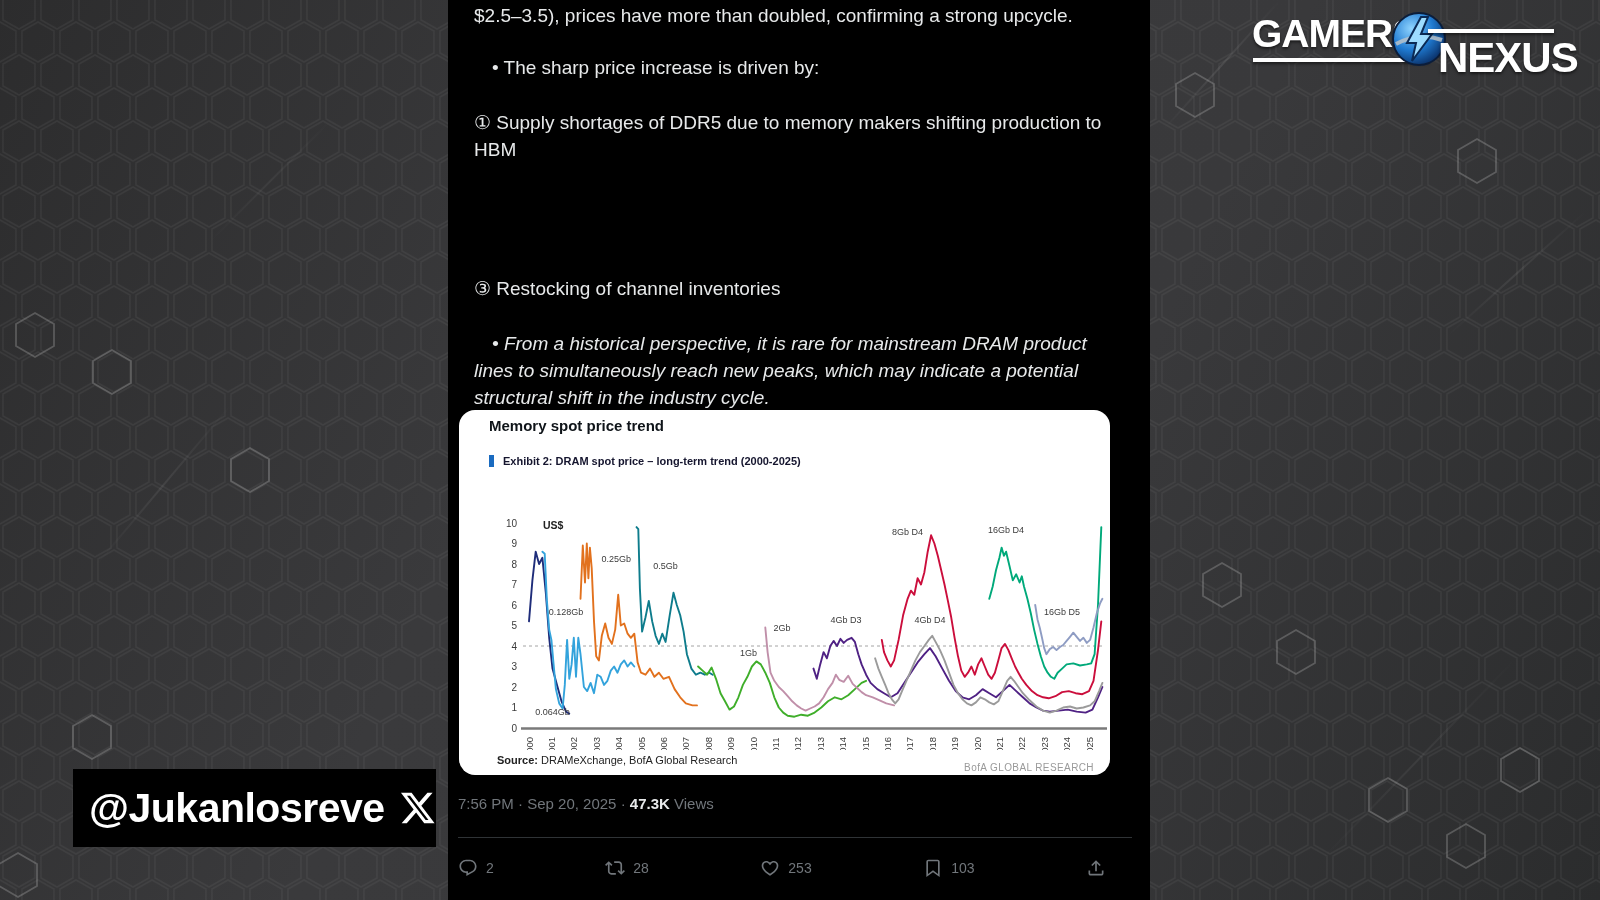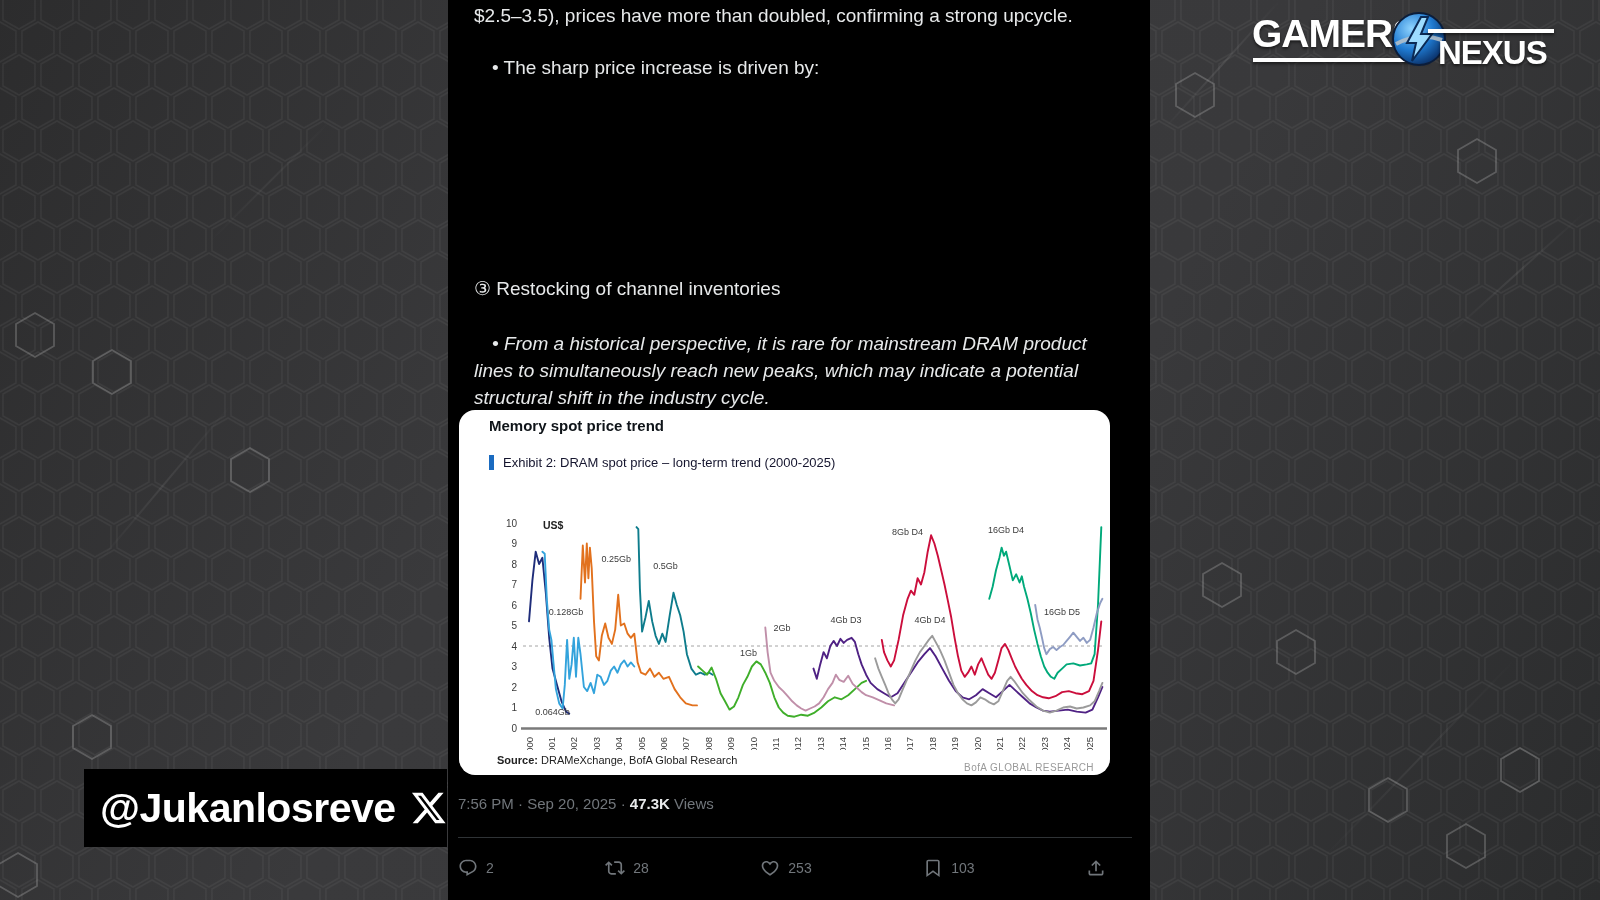--- a/index.html
+++ b/index.html
@@ -8,44 +8,44 @@
     font-family:"Liberation Sans", sans-serif;
     background:linear-gradient(115deg,#2c2c2d 0%,#3a3a3c 35%,#39393b 65%,#2b2c2d 100%);
   }
   
   #bg-hex{position:absolute;left:0;top:0;width:1600px;height:900px;}
   .streak{position:absolute;height:2px;background:linear-gradient(90deg,transparent,#cfcfcf,transparent);transform-origin:0 0;}
   
   .gn-logo{position:absolute;left:1248px;top:12px;width:312px;height:62px;}
   .gn-word{position:absolute;color:#fff;font-weight:bold;letter-spacing:-1px;text-shadow:0 2px 3px rgba(0,0,0,.55);}
   .gn-gamers{left:4px;top:0px;font-size:39px;}
-  .gn-nexus{left:190px;top:22px;font-size:33px;}
+  .gn-nexus{left:190px;top:22px;font-size:42px;}
   .gn-underline{position:absolute;left:5px;top:46px;width:176px;height:4px;background:#fff;box-shadow:0 2px 3px rgba(0,0,0,.5);}
   .gn-overline{position:absolute;left:180px;top:17px;width:126px;height:4px;background:#fff;box-shadow:0 2px 3px rgba(0,0,0,.5);}
   .gn-globe{position:absolute;left:142px;top:-2px;width:58px;height:58px;}
   
-  .handle-bar{position:absolute;left:84px;top:769px;width:363px;height:78px;background:#000;display:flex;align-items:center;padding-left:16px;box-sizing:border-box;}
+  .handle-bar{position:absolute;left:73px;top:769px;width:363px;height:78px;background:#000;display:flex;align-items:center;padding-left:16px;box-sizing:border-box;}
   .handle-text{color:#fff;font-size:41px;font-weight:bold;letter-spacing:-.5px;}
   .handle-x{margin-left:14px;width:38px;height:38px;}
   
   .tweet-col{position:absolute;left:448px;top:0;width:702px;height:900px;background:#000;color:#e7e9ea;}
   .tweet-p{position:absolute;left:10px;width:652px;margin:16px;font-size:19px;line-height:27px;color:#e7e9ea;}
   .tweet-p.indent{text-indent:18px;}
   .tweet-p.italic{font-style:italic;}
   .clip-line{top:-14px;}
   .p1{top:38px;}
   .p2{top:93px;}
   .p3{top:176px;}
   .p4{top:259px;}
   .p5{top:314px;}
   
   .card{position:absolute;left:11px;top:410px;width:651px;height:365px;background:#fff;border-radius:16px;color:#111;}
   .card-title{position:absolute;left:30px;top:7px;font-size:15px;font-weight:bold;color:#0f1419;}
   .exhibit{position:absolute;left:30px;top:45px;border-left:5px solid #1a6bc0;padding-left:9px;}
-  .exhibit-title{font-size:13px;font-weight:normal;color:#15152e;}
+  .exhibit-title{font-size:11px;font-weight:bold;color:#15152e;}
   .exhibit-sub{font-size:10.5px;color:#3d3d3d;margin-top:3px;}
   .plot{position:absolute;left:0;top:90px;}
   .source-line{position:absolute;left:38px;top:344px;font-size:11px;color:#222;}
   .source-line b{font-weight:bold;}
   .bofa{position:absolute;right:16px;top:352px;font-size:10px;color:#9a9a9a;letter-spacing:.4px;}
   
   .meta-line{position:absolute;left:10px;top:795px;font-size:15px;color:#71767b;}
   .meta-line .views-num{color:#e7e9ea;font-weight:bold;}
   .divider{position:absolute;left:10px;right:18px;top:837px;height:1px;background:#2f3336;}
   .actions{position:absolute;left:10px;right:44px;top:844px;height:48px;display:flex;align-items:center;justify-content:space-between;}
@@ -111,20 +111,21 @@
   <span class="handle-text">@Jukanlosreve</span>
   <svg class="handle-x" viewBox="0 0 24 24" fill="#fff">
     <path d="M18.244 2.25h3.308l-7.227 8.26 8.502 11.24H16.17l-5.214-6.817L4.99 21.75H1.68l7.73-8.835L1.254 2.25H8.08l4.713 6.231zm-1.161 17.52h1.833L7.084 4.126H5.117z"></path>
   </svg>
 </div>
 
 <div class="tweet-col">
 
   <p class="tweet-p clip-line">$2.5–3.5), prices have more than doubled, confirming a strong upcycle.</p>
   <p class="tweet-p indent p1">• The sharp price increase is driven by:</p>
+  <p class="tweet-p p2">① Supply shortages of DDR5 due to memory makers shifting production to HBM</p>
   <p class="tweet-p p4">③ Restocking of channel inventories</p>
   <p class="tweet-p indent italic p5">• From a historical perspective, it is rare for mainstream DRAM product lines to simultaneously reach new peaks, which may indicate a potential structural shift in the industry cycle.</p>
 
   <div class="card">
     <div class="card-title">Memory spot price trend</div>
     <div class="exhibit">
       <div class="exhibit-title">Exhibit 2: DRAM spot price – long-term trend (2000-2025)</div>
     </div>
     <svg id="plot" class="plot" width="651" height="250" viewBox="0 0 651 250">
         <line x1="64" y1="146" x2="646" y2="146" stroke="#9a9a9a" stroke-width="0.9" stroke-dasharray="3,3"></line>

